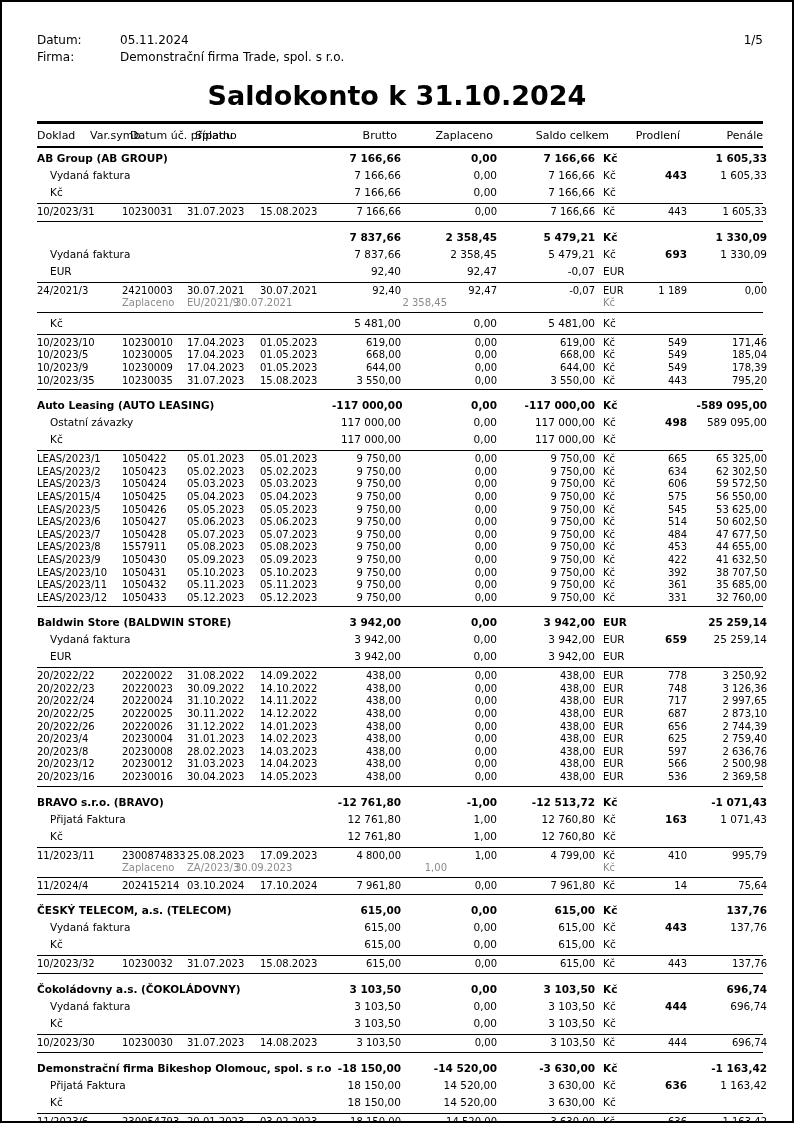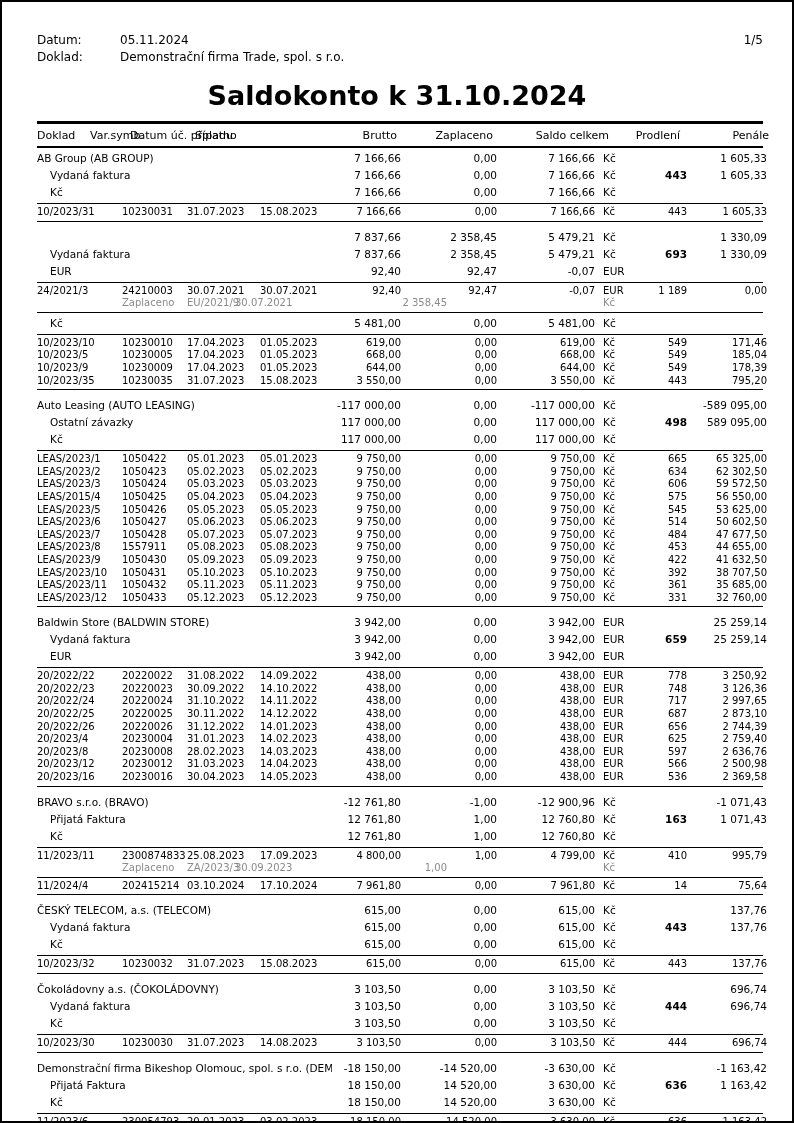--- a/index.html
+++ b/index.html
@@ -18,21 +18,21 @@
   .colhead{position:relative;height:19px;margin-top:3px;font-size:11px;}
   .colhead span{position:absolute;top:2px;white-space:nowrap;}
   
   .tablebody{margin:2px 29px 0 35px;}
   .grid{display:grid;grid-template-columns:85px 65px 73px 72px 69px 96px 98px 36px 56px 80px;}
   .c{white-space:nowrap;overflow:visible;}
   .r{text-align:right;}
   .curc{padding-left:8px;box-sizing:border-box;}
   .srow{font-size:10.5px;line-height:17px;}
   .srow .lbl{grid-column:1 / span 4;white-space:nowrap;overflow:hidden;}
-  .srow.head{font-weight:normal;}
+  .srow.head{font-weight:bold;}
   .srow.type .lbl,.srow.cur .lbl{padding-left:13px;}
   .srow.type .pcell{font-weight:bold;}
   .drow{font-size:10px;line-height:12.6px;}
   .prow{font-size:10px;line-height:12.6px;color:#8a8a8a;}
   .prow .pd{grid-column:4 / span 2;margin-left:-25px;}
   .prow .pa{grid-column:6;text-align:right;padding-right:50px;}
   .prow .pl{grid-column:2;}
   .prow .pdoc{grid-column:3;}
   .prow .pcur{grid-column:8;padding-left:8px;}
   .rule{border-top:1.5px solid #000;height:0;margin:2px 0 2px 0;}
@@ -41,39 +41,39 @@
 </head>
 <body>
 
 <div class="page">
 
   <div class="info">
     <div class="info-row">
       <span class="info-label">Datum:</span><span>05.11.2024</span>
     </div>
     <div class="info-row">
-      <span class="info-label">Doklad:</span><span>Demonstrační firma Trade, spol. s r.o.</span>
+      <span class="info-label">Firma:</span><span>Demonstrační firma Trade, spol. s r.o.</span>
     </div>
     <span class="pagenum">1/5</span>
   </div>
 
   <div class="title">Saldokonto k 31.10.2024</div>
 
   <div class="rule-heavy"></div>
 
   <div class="colhead">
     <span style="left:35px">Doklad</span>
     <span style="left:88px">Var.symb.</span>
     <span style="left:128px">Datum úč. případu</span>
     <span style="left:193px">Splatno</span>
     <span style="right:395px">Brutto</span>
     <span style="right:299px">Zaplaceno</span>
     <span style="right:183px">Saldo celkem</span>
     <span style="right:112px">Prodlení</span>
-    <span style="right:23px">Penále</span>
+    <span style="right:29px">Penále</span>
   </div>
 
   <div class="rule-med"></div>
 
   <div class="tablebody" id="groups">
       <div class="group">
         <div class="grid srow head">
           <div class="c lbl">AB Group (AB GROUP)</div>
           <div class="c r" style="grid-column: 5;">7 166,66</div>
           <div class="c r" style="grid-column: 6;">0,00</div>
@@ -535,21 +535,21 @@
           <div class="c r">536</div>
           <div class="c r">2 369,58</div>
         </div>
         <div class="rule"></div>
       </div>
       <div class="group">
         <div class="grid srow head">
           <div class="c lbl">BRAVO s.r.o. (BRAVO)</div>
           <div class="c r" style="grid-column: 5;">-12 761,80</div>
           <div class="c r" style="grid-column: 6;">-1,00</div>
-          <div class="c r" style="grid-column: 7;">-12 900,96</div>
+          <div class="c r" style="grid-column: 7;">-12 513,72</div>
           <div class="c curc" style="grid-column: 8;">Kč</div>
           <div class="c r pcell" style="grid-column: 9;"></div>
           <div class="c r" style="grid-column: 10;">-1 071,43</div>
         </div>
         <div class="grid srow type">
           <div class="c lbl">Přijatá Faktura</div>
           <div class="c r" style="grid-column: 5;">12 761,80</div>
           <div class="c r" style="grid-column: 6;">1,00</div>
           <div class="c r" style="grid-column: 7;">12 760,80</div>
           <div class="c curc" style="grid-column: 8;">Kč</div>

